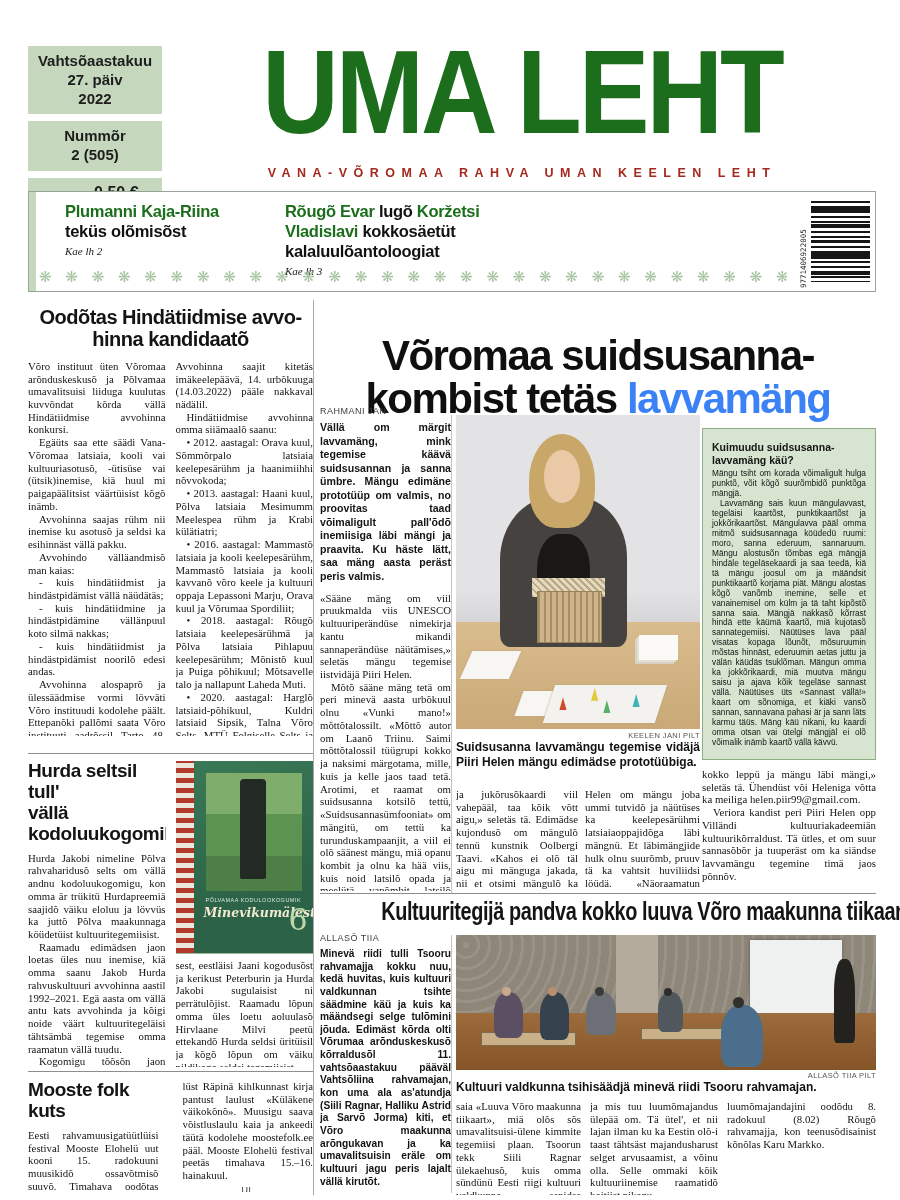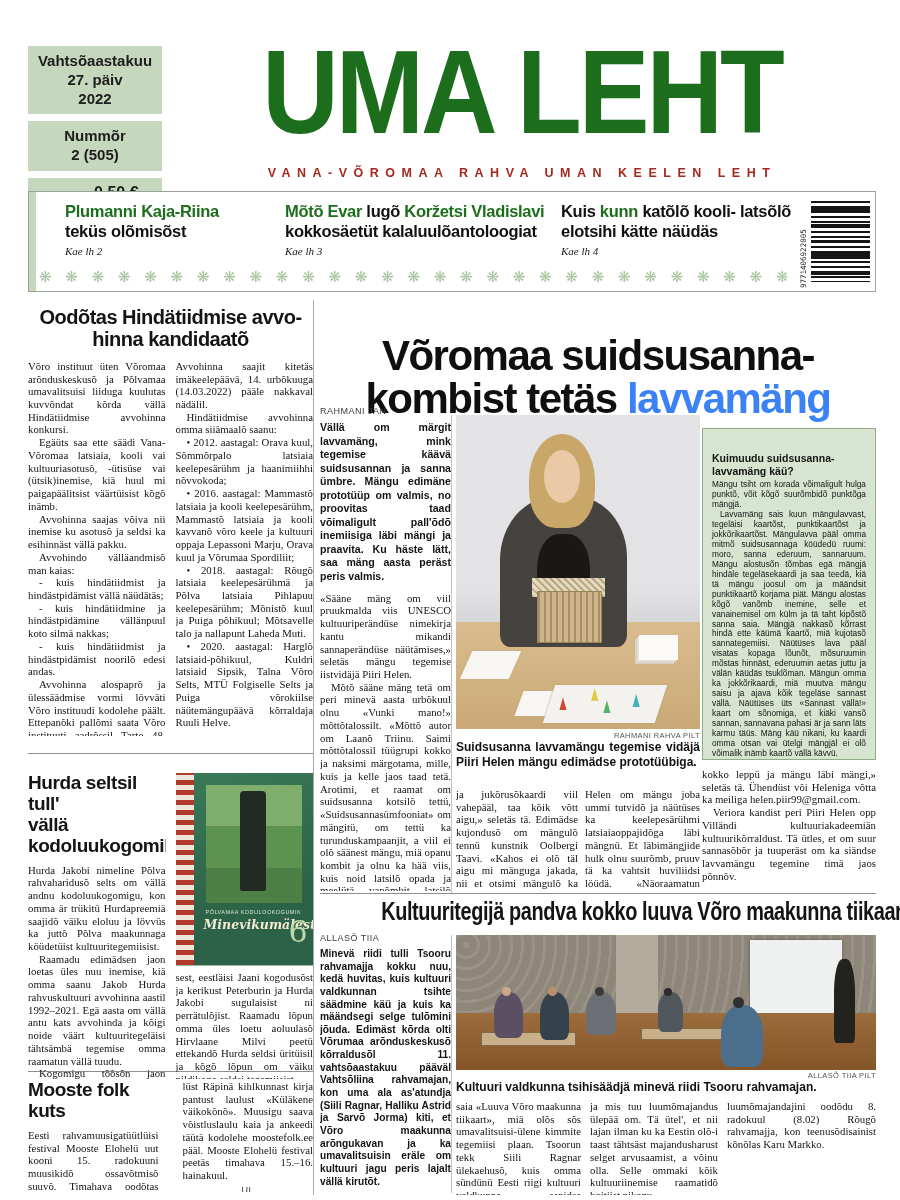--- a/index.html
+++ b/index.html
@@ -118,21 +118,21 @@
   .p2-floor{position:absolute;left:0;right:0;bottom:0;height:42%;background:linear-gradient(180deg,#9c6c3d,#855427);}
   .p2-screen{position:absolute;right:8%;top:4%;width:22%;height:58%;background:#eef1f0;box-shadow:0 0 3px #555;}
   .p2-pres{position:absolute;right:5%;top:18%;width:5%;height:62%;background:#23221f;border-radius:40% 40% 10% 10%;}
   .p2-tbl{position:absolute;background:#c9b088;border:1px solid #7d6a4b;}
   .p2-head{position:absolute;border-radius:50%;background:#30302e;}
   .p2-body{position:absolute;border-radius:45% 45% 20% 20%;}
 
   
   .sidebar{position:absolute;left:702px;top:428px;width:174px;height:332px;
            background:#d7e5d0;border:1px solid #8fae85;box-sizing:border-box;
-           padding:23px 9px;overflow:hidden;font-family:"Liberation Sans",sans-serif;}
+           padding:12px 9px;overflow:hidden;font-family:"Liberation Sans",sans-serif;}
   .sidebar .sb-title{font-weight:bold;font-size:10.5px;line-height:1.2;margin:0 0 3px 0;}
   .sidebar p{margin:0;font-size:8.3px;line-height:1.2;text-align:justify;text-indent:8px;}
   .sidebar p.first{text-indent:0;}
 
   
   .bot-head{position:absolute;left:320px;top:897px;width:556px;text-align:center;
             font-family:"Liberation Sans",sans-serif;font-weight:900;font-size:25.5px;
             white-space:nowrap;transform:scaleX(0.78);transform-origin:center top;letter-spacing:-0.5px;}
   .blead{font-family:"Liberation Sans",sans-serif;font-weight:bold;font-size:10.2px;
          line-height:1.24;text-align:justify;margin:0 0 7px 0;}
@@ -166,34 +166,26 @@
     <div class="teaser-strip"></div>
     <div class="teaser t1">
       <div class="tl">
         <span class="tg">Plumanni Kaja-Riina</span><br>
         <span class="tb">teküs olõmisõst</span>
       </div>
       <div class="ref">Kae lh 2</div>
     </div>
     <div class="teaser t2">
       <div class="tl">
-        <span class="tg">Mõtõ Evar</span>
+        <span class="tg">Rõugõ Evar</span>
         <span class="tb">lugõ</span>
         <span class="tg">Koržetsi Vladislavi</span>
         <span class="tb">kokkosäetüt kalaluulõantoloogiat</span>
       </div>
       <div class="ref">Kae lh 3</div>
-    </div>
-    <div class="teaser t3">
-      <div class="tl">
-        <span class="tb">Kuis</span>
-        <span class="tg">kunn</span>
-        <span class="tb">katõlõ kooli- latsõlõ elotsihi kätte näüdäs</span>
-      </div>
-      <div class="ref">Kae lh 4</div>
     </div>
     <div class="flower-band">❋ ❋ ❋ ❋ ❋ ❋ ❋ ❋ ❋ ❋ ❋ ❋ ❋ ❋ ❋ ❋ ❋ ❋ ❋ ❋ ❋ ❋ ❋ ❋ ❋ ❋ ❋ ❋ ❋ ❋ ❋ ❋ ❋ ❋ ❋ ❋ ❋ ❋ ❋ ❋ ❋ ❋ ❋ ❋ ❋ ❋ ❋ ❋ ❋ ❋ ❋ ❋ ❋ ❋ ❋ ❋ ❋ ❋ ❋ ❋ </div>
     <div class="barcode">
       <div class="barcode-num">9771406922005</div>
       <div class="barcode-bars"></div>
     </div>
   </div>
 
   <div class="vrule" style="left:313px;top:300px;height:895px;"></div>
   <div class="vrule" style="left:451px;top:415px;height:478px;background:#c3c3c3;"></div>
@@ -204,43 +196,44 @@
 
   <article class="lart" style="top:306px;">
     <h2 class="lhead-c" style="margin:0;">
       <span>Oodõtas Hindätiidmise avvo-</span><br>
       <span>hinna kandidaatõ</span>
     </h2>
     <div class="lcols" style="height:376px;">
       <div class="lcol serif-txt">
           <p>Võro instituut üten Võromaa arõnduskeskusõ ja Põlvamaa umavalitsuisi liiduga kuulutas kuvvõndat kõrda vällä Hindätiidmise avvohinna konkursi.</p>
           <p>Egäüts saa ette säädi Vana-Võromaa latsiaia, kooli vai kultuuriasotusõ, -ütisüse vai (ütsik)inemise, kiä huul mi paigapäälitsist väärtüisist kõgõ inämb.</p>
-          <p>Avvohinna saajas võiva nii inemise ku asotusõ ja seldsi ka esihinnäst vällä pakku.</p>
+          <p>Avvohinna saajas rühm nii inemise ku asotusõ ja seldsi ka esihinnäst vällä pakku.</p>
           <p>Avvohindo välläandmisõ man kaias:</p>
           <p>-  kuis hindätiidmist ja hindästpidämist vällä näüdätäs;</p>
           <p>-  kuis hindätiidmine ja hindästpidämine vällänpuul koto silmä nakkas;</p>
           <p>-  kuis hindätiidmist ja hindästpidämist noorilõ edesi andas.</p>
           <p>Avvohinna alospaprõ ja ülessäädmise vormi lövväti Võro instituudi kodolehe päält. Ettepanõki pallõmi saata Võro instituuti aadrõssil Tarto 48, 65609 Võro vai e-postiga wi@wi.ee pääle radokuu 23. pääväs (23.02.2022).</p>
         </div>
       <div class="lcol">
         <div class="serif-txt">
             <p>Avvohinna saajit kitetäs imäkeelepäävä, 14. urbõkuuga (14.03.2022) pääle nakkaval nädälil.</p>
             <p>Hindätiidmise avvohinna omma siiämaalõ saanu:</p>
             <p>• 2012. aastagal: Orava kuul, Sõmmõrpalo latsiaia keelepesärühm ja haanimiihhi nõvvokoda;</p>
+            <p>• 2013. aastagal: Haani kuul, Põlva latsiaia Mesimumm Meelespea rühm ja Krabi külätiatri;</p>
             <p>• 2016. aastagal: Mammastõ latsiaia ja kooli keelepesärühm, Mammastõ latsiaia ja kooli kavvanõ võro keele ja kultuuri oppaja Lepassoni Marju, Orava kuul ja Võrumaa Spordiliit;</p>
             <p>• 2018. aastagal: Rõugõ latsiaia keelepesärühmä ja Põlva latsiaia Pihlapuu keelepesärühm; Mõnistõ kuul ja Puiga põhikuul; Mõtsavelle talo ja nallapunt Laheda Muti.</p>
             <p>• 2020. aastagal: Harglõ latsiaid-põhikuul, Kuldri latsiaid Sipsik, Talna Võro Selts, MTÜ Folgiselle Selts ja Puiga võrokiilse näütemängupäävä kõrraldaja Ruuli Helve.</p>
           </div>
 
       </div>
     </div>
   </article>
 
   <article class="lart" style="top:761px;">
-    <div class="lcols" style="margin-top:12px;height:306px;">
+    <div class="lcols" style="margin-top:0;height:306px;">
       <div class="lcol">
         <h2 class="lhead-l" style="margin:0 0 7px 0;">
           <span>Hurda seltsil tull'</span><br>
           <span>vällä kodoluukogomik</span>
         </h2>
         <div class="serif-txt">
             <p>Hurda Jakobi nimeline Põlva rahvaharidusõ selts om vällä andnu kodoluukogomigu, kon omma är trükitü Hurdapreemiä saajidõ väiku eloluu ja lövvüs ka juttõ Põlva maakunnaga köüdetüist kultuuritegemiisist.</p>
             <p>Raamadu edimädsen jaon loetas üles nuu inemise, kiä omma saanu Jakob Hurda rahvuskultuuri avvohinna aastil 1992–2021. Egä aasta om vällä antu kats avvohinda ja kõigi noide väärt kultuuritegeläisi tähtsämbä tegemise omma raamatun vällä tuudu.</p>
             <p>Kogomigu tõõsõn jaon omma artikli, miä kõnõlõsõ Hurda seltsist, Indsikurmu laululavast, Põlvast ku lõõdsapääliinast, Kõivu Madissõ paigavaimu täüs loomingust, Põlva keskraamadukogost, Põlvamaa hoiu-lainuütisü-</p>
           </div>
@@ -308,21 +301,21 @@
     <div class="p1-model"></div>
     <div class="p1-paper" style="left:4%;bottom:16%;width:20%;height:9%;transform:skewX(-24deg);"></div>
     <div class="p1-paper" style="left:26%;bottom:4%;width:22%;height:8%;transform:skewX(-20deg);"></div>
     <div class="p1-cards"></div>
     <div class="p1-board"></div>
     <div class="piece pc-r" style="left:42%;bottom:6%;"></div>
     <div class="piece pc-y" style="left:55%;bottom:9%;"></div>
     <div class="piece pc-g" style="left:60%;bottom:5%;"></div>
     <div class="piece pc-t" style="left:72%;bottom:7%;"></div>
   </div>
-  <div class="credit" style="left:456px;top:731px;width:244px;">RAHMANI RAHVA PILT</div>
+  <div class="credit" style="left:456px;top:731px;width:244px;">KEELEN JANI PILT</div>
   <div class="caption" style="left:456px;top:740px;width:244px;">Suidsusanna lavvamängu tegemise vidäjä Piiri Helen mängu edimädse prototüübiga.</div>
 
   <div class="mcol serif-txt" style="left:456px;top:788px;width:122px;height:104px;">
       <p>ja jukõrusõkaardi viil vahepääl, taa kõik võtt aigu,» seletäs tä. Edimädse kujondusõ om mängulõ tennü kunstnik Oolbergi Taavi. «Kahos ei olõ täl aigu mi mänguga jakada, nii et otsimi mängulõ ka vahtsõt kunstnikku. A inne tuud teemi kooni lehekuuni parhilladsõ variandsi läbimängmist, et mängu parõmbas tetä.»</p>
     </div>
   <div class="mcol serif-txt" style="left:585px;top:788px;width:115px;height:104px;">
       <p>Helen om mängu joba ummi tutvidõ ja näütüses ka keelepesärühmi latsiaiaoppajidõga läbi mängnü. Et läbimängjide hulk olnu suurõmb, pruuv tä ka vahtsit huviliidsi löüdä. «Näoraamatun (FB) om leht «Suitsusauna lauamäng». Tuu kaudu saa mukka ühendüst võtta ja sääl om ka kirjapandmisleht, mink täütjidega saami ao</p>
     </div>
 
   <aside class="sidebar">

